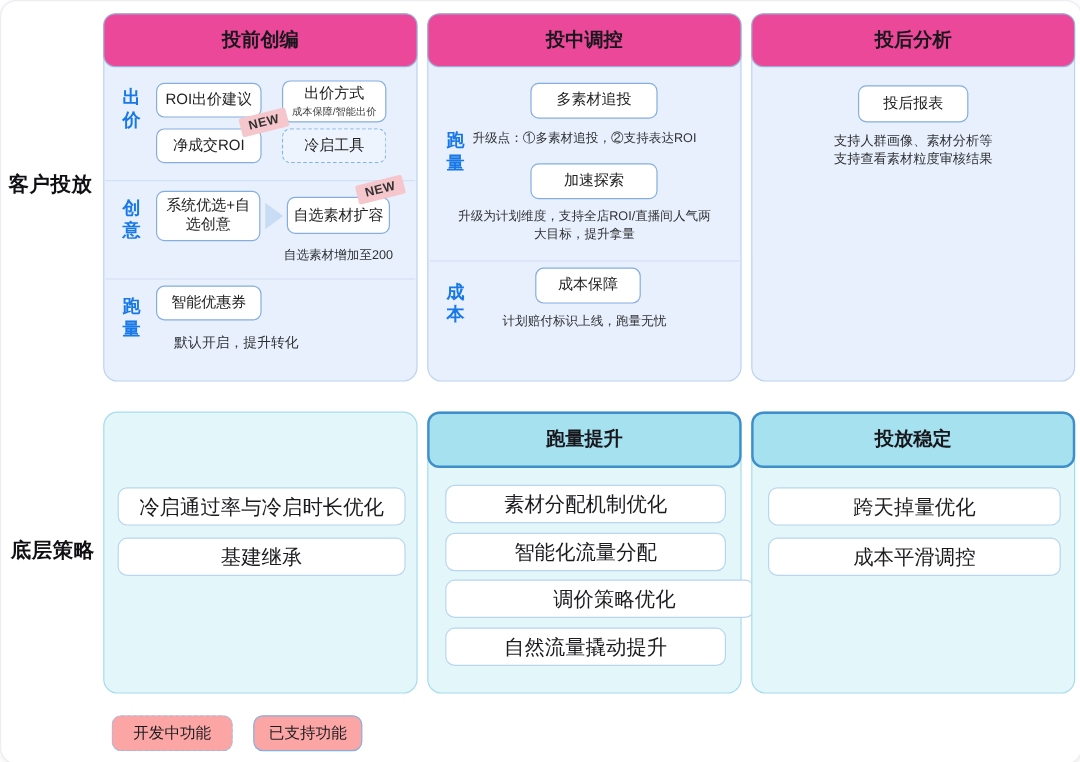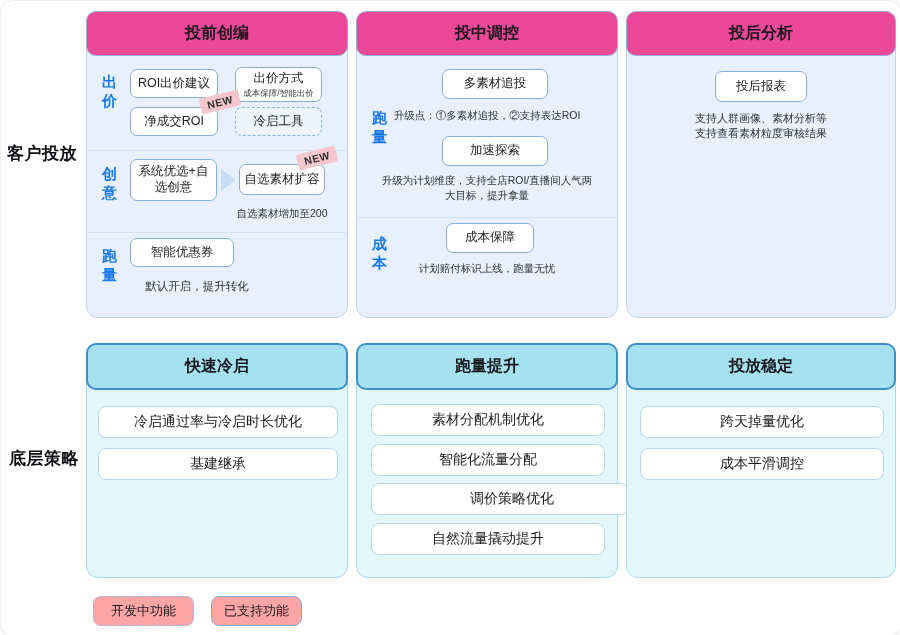--- a/index.html
+++ b/index.html
@@ -37,21 +37,21 @@
     position:absolute;background:#f5c6cb;color:#323232;font-weight:bold;font-size:10.5px;
     padding:2px 7px;transform:rotate(-14deg);border-radius:2px;letter-spacing:.5px;
   }
   .arrow-right{
     position:absolute;width:0;height:0;
     border-top:11px solid transparent;border-bottom:11px solid transparent;
     border-left:15px solid #c9dcf5;
   }
   .item{
     position:absolute;background:#fff;border:1px solid #b9d6ee;border-radius:8px;height:30px;
-    display:flex;align-items:center;justify-content:center;font-size:14px;color:#1b1b1f;
+    display:flex;align-items:center;justify-content:center;font-size:17px;color:#1b1b1f;
   }
   .legend-box{
     position:absolute;height:30px;border-radius:8px;box-sizing:border-box;background:#fca5a5;
     display:flex;align-items:center;justify-content:center;font-size:13px;color:#1b1b1f;
   }
   .legend-box.dashed{border:1.5px dashed #8fc0ec;}
   .legend-box.solid{border:1px solid #86ade0;}
 </style>
 </head>
 <body>
@@ -77,21 +77,21 @@
     <div class="wbox dashed" style="left:148px;top:95px;width:87px;height:29px;">冷启工具</div>
 
     <div class="vlabel" style="left:14px;top:152px;">创意</div>
     <div class="wbox" style="left:43px;top:147px;width:87px;height:42px;padding:20px 4px;">系统优选+自选创意</div>
     <div class="arrow-right" style="left:134px;top:157px;"></div>
     <div class="wbox" style="left:152px;top:152px;width:86px;height:31px;">自选素材扩容</div>
     <div class="newbadge" style="left:210px;top:138px;">NEW</div>
     <div class="note" style="left:140px;top:194px;width:110px;">自选素材增加至200</div>
 
     <div class="vlabel" style="left:14px;top:234px;">跑量</div>
-    <div class="wbox" style="left:43px;top:226px;width:104px;height:29px;">智能优惠券</div>
+    <div class="wbox" style="left:43px;top:226px;width:88px;height:29px;">智能优惠券</div>
     <div class="note" style="left:40px;top:266px;width:140px;font-size:11.5px;">默认开启，提升转化</div>
   </section>
 
   <section class="panel top" style="left:355px;top:10px;width:260px;height:305px;">
     <div class="phead t">投中调控</div>
     <div class="divider" style="top:205px;"></div>
 
     <div class="vlabel" style="left:14px;top:96px;">跑量</div>
     <div class="wbox" style="left:85px;top:57px;width:106px;height:30px;">多素材追投</div>
     <div class="note" style="left:10px;top:96px;width:240px;">升级点：①多素材追投，②支持表达ROI</div>
@@ -106,21 +106,20 @@
   <section class="panel top" style="left:625px;top:10px;width:268px;height:305px;">
     <div class="phead t">投后分析</div>
     <div class="wbox" style="left:88px;top:59px;width:92px;height:31px;">投后报表</div>
     <div class="note" style="left:10px;top:99px;width:248px;font-size:11px;">
       <div>支持人群画像、素材分析等</div>
       <div>支持查看素材粒度审核结果</div>
     </div>
   </section>
 
   <section class="panel bot" style="left:85px;top:342px;width:260px;height:233px;">
-    <div class="phead b">快速冷启</div>
     <div class="item" style="left:11px;top:62px;width:238px;">冷启通过率与冷启时长优化</div>
     <div class="item" style="left:11px;top:104px;width:238px;">基建继承</div>
   </section>
 
   <section class="panel bot" style="left:355px;top:342px;width:260px;height:233px;">
     <div class="phead b">跑量提升</div>
     <div class="item" style="left:14px;top:60px;width:232px;">素材分配机制优化</div>
     <div class="item" style="left:14px;top:100px;width:232px;">智能化流量分配</div>
     <div class="item" style="left:14px;top:139px;width:232px;padding-left:24px;">调价策略优化</div>
     <div class="item" style="left:14px;top:179px;width:232px;">自然流量撬动提升</div>

